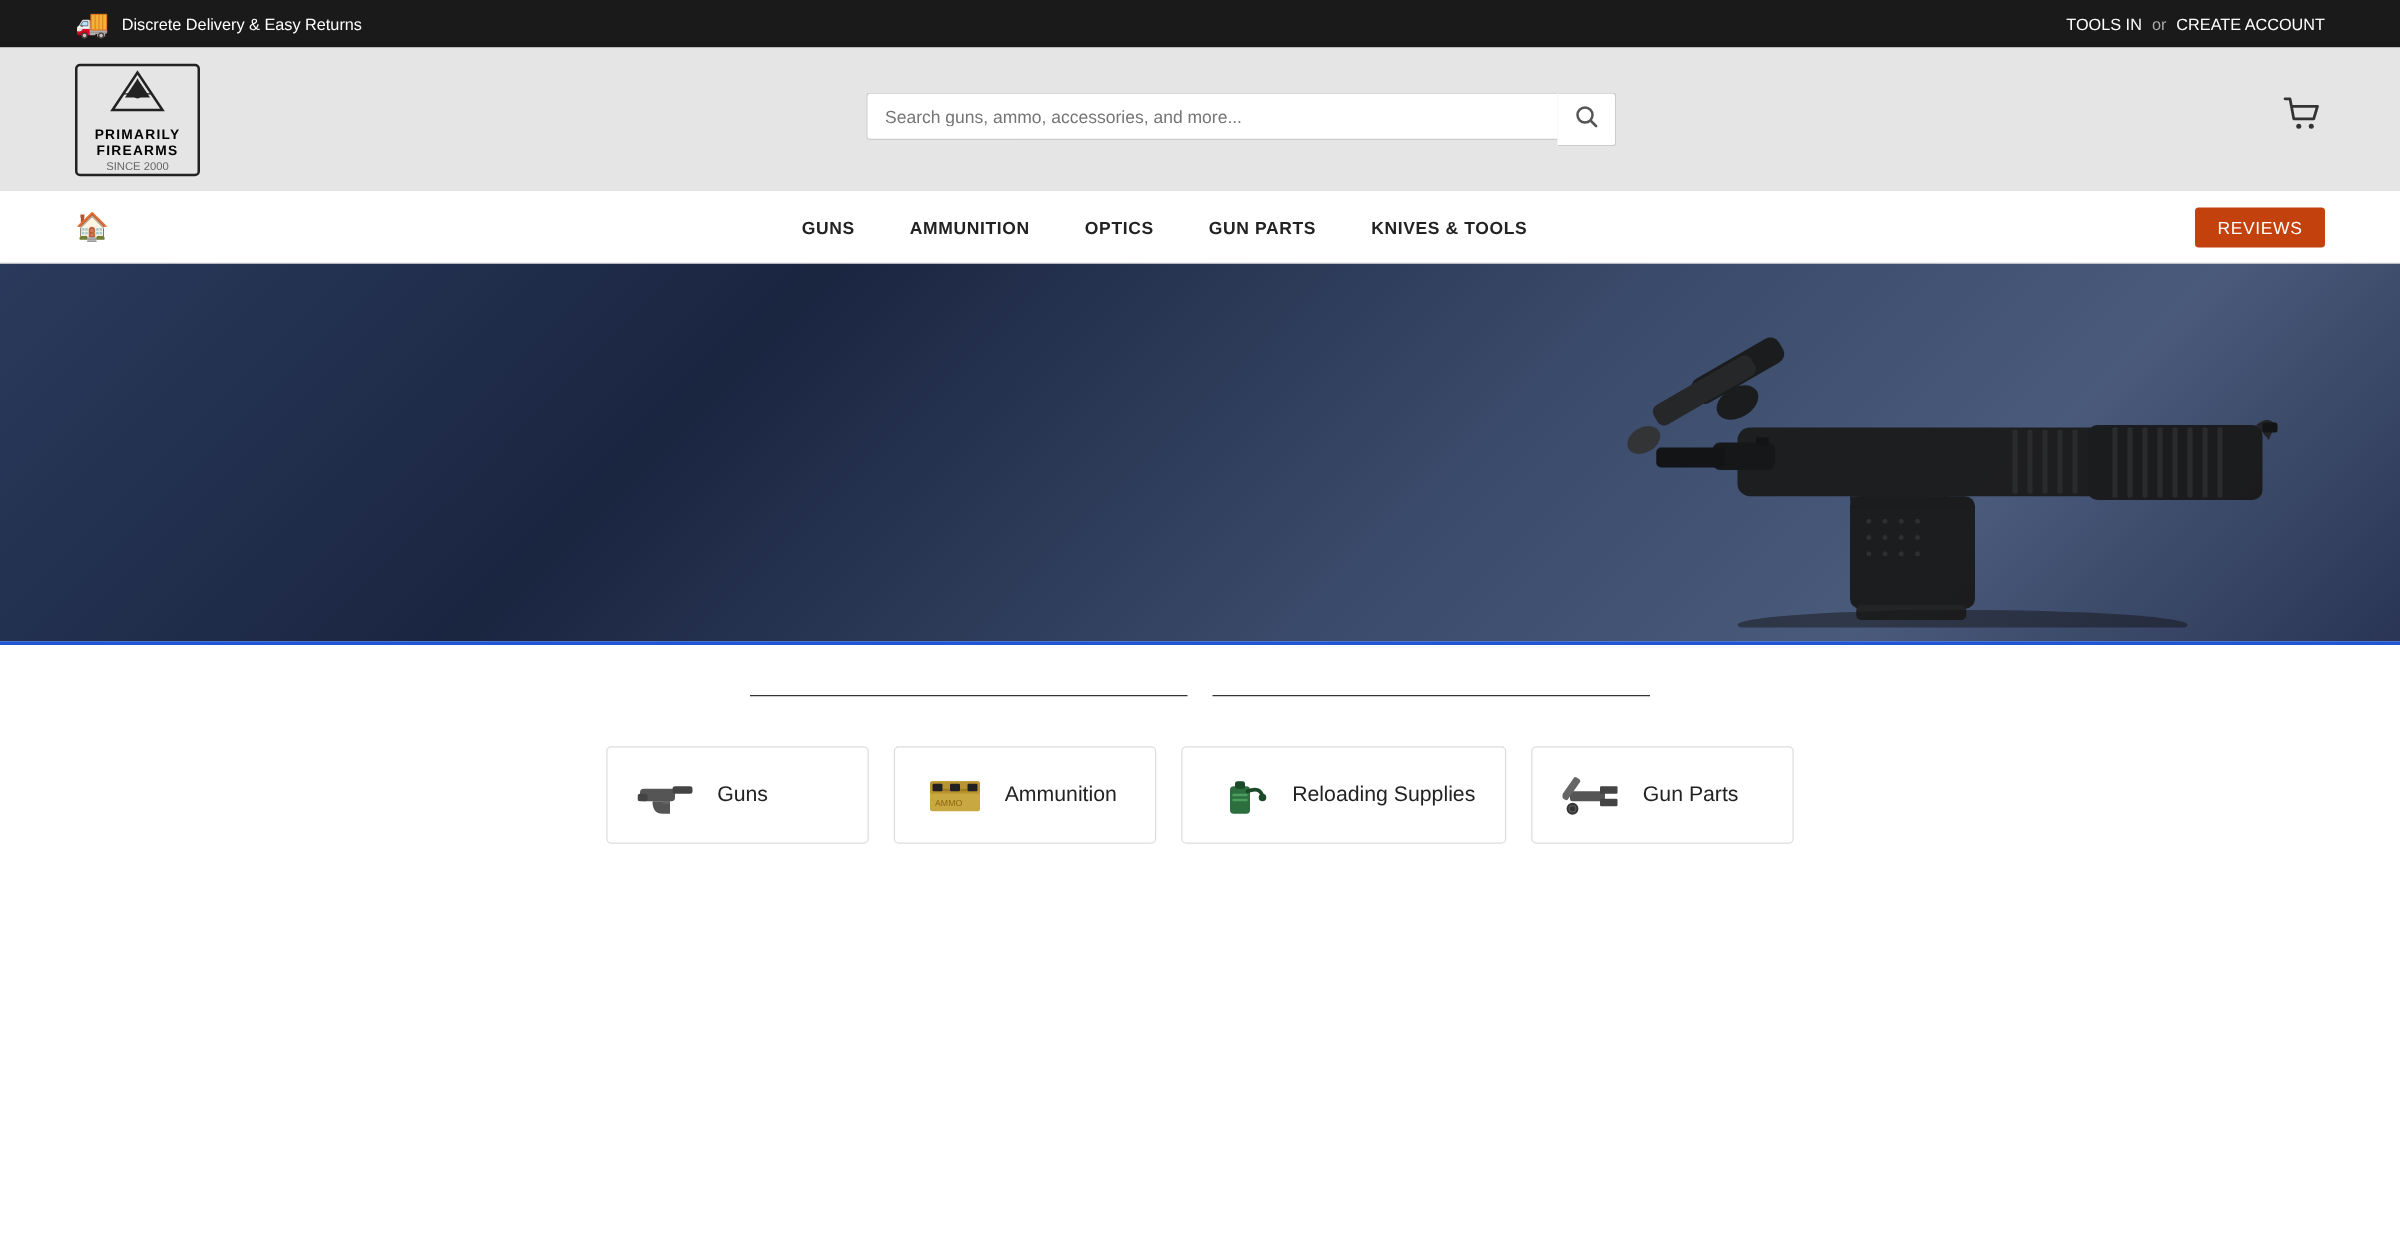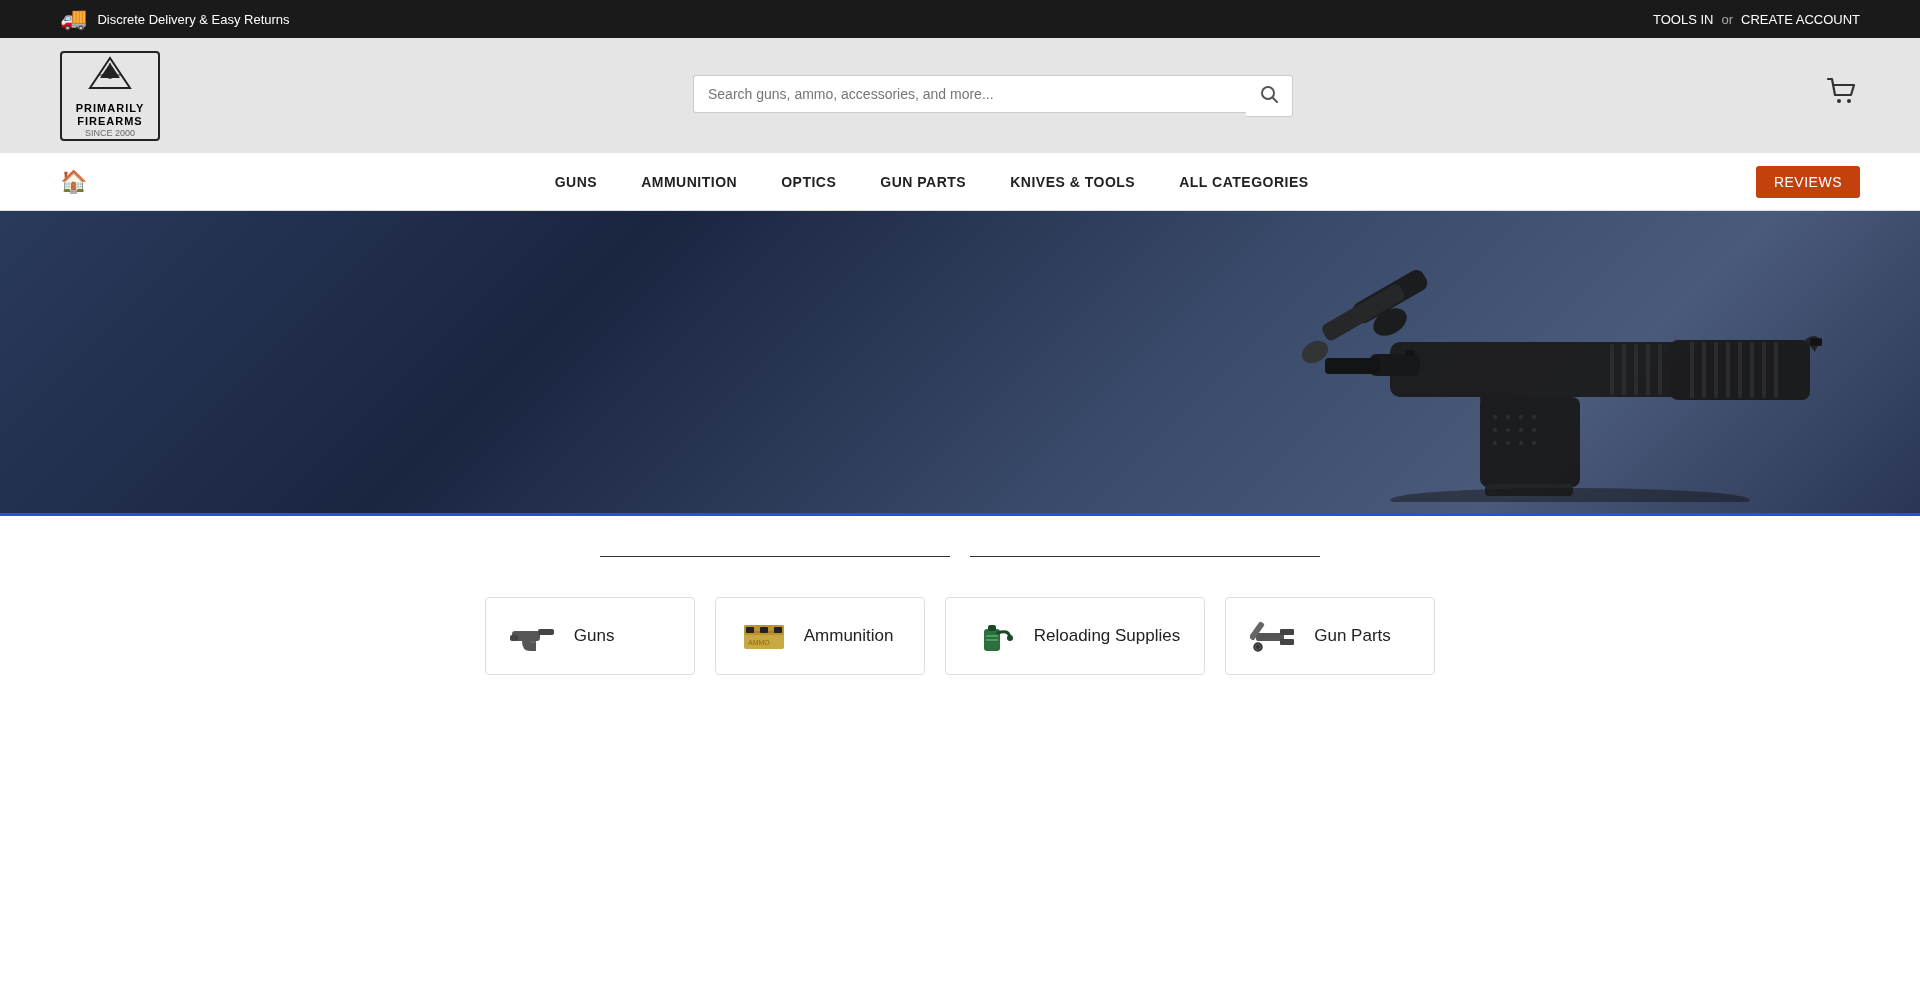--- a/index.html
+++ b/index.html
@@ -261,21 +261,20 @@
 </div>
 
 <div class="nav-bar">
   <span class="nav-home">🏠</span>
   <div class="nav-links">
     <a class="nav-link">GUNS</a>
     <a class="nav-link">AMMUNITION</a>
     <a class="nav-link">OPTICS</a>
     <a class="nav-link">GUN PARTS</a>
     <a class="nav-link">KNIVES &amp; TOOLS</a>
-    <a class="nav-link">ALL CATEGORIES</a>
   </div>
   <button class="reviews-btn">REVIEWS</button>
 </div>
 
 <div class="hero">
   <svg class="hero-svg" viewBox="0 0 750 280" xmlns="http://www.w3.org/2000/svg">
 
     <ellipse cx="220" cy="100" rx="18" ry="12" fill="#1a1a1a" transform="rotate(-30 220 100)"></ellipse>
     <rect x="180" y="85" width="80" height="22" rx="8" fill="#1a1a1a" transform="rotate(-30 180 85)"></rect>
     <rect x="150" y="105" width="90" height="18" rx="6" fill="#252525" transform="rotate(-30 150 105)"></rect>

